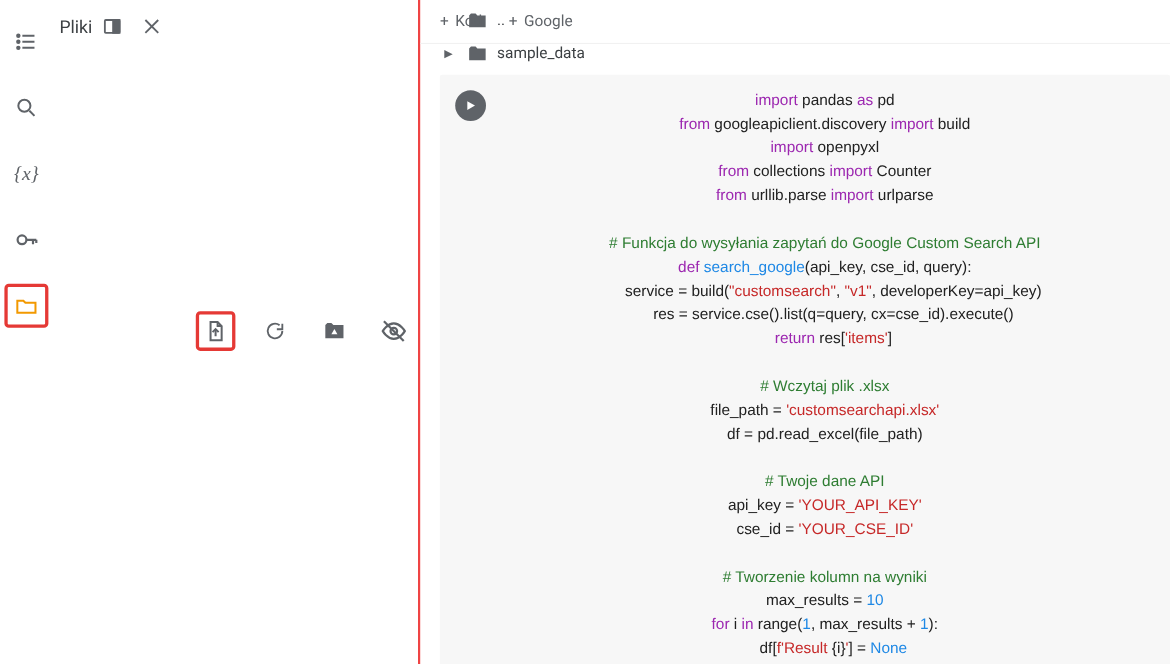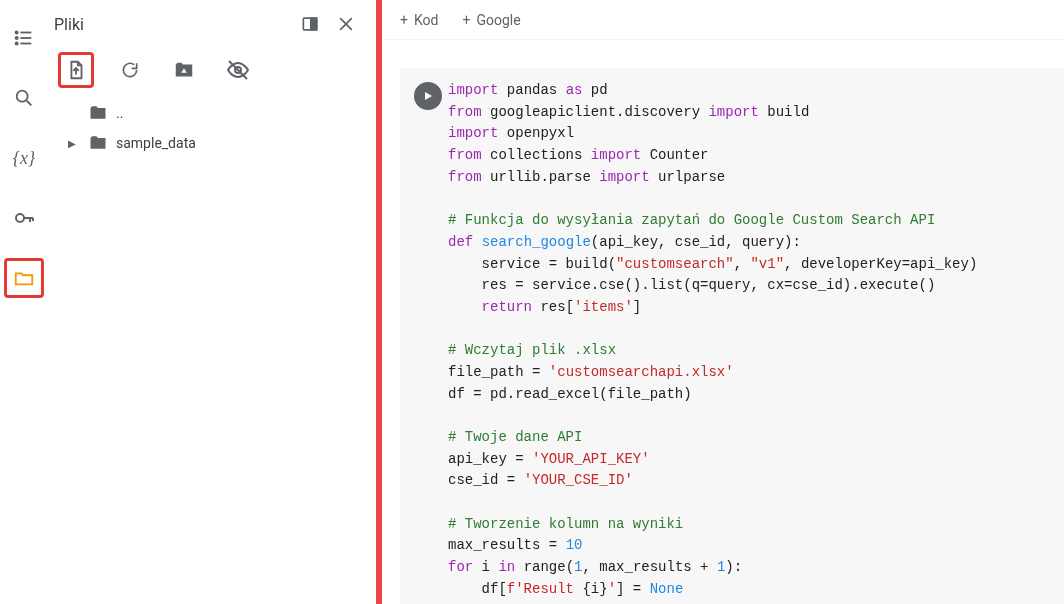--- a/index.html
+++ b/index.html
@@ -33,23 +33,23 @@
     color: #5f6368;
   }
   .rail-item.active { color: #f29900; }
   .highlight-box {
     border: 3px solid #e53935;
     padding: 2px;
   }
   
   .files-panel {
     width: 334px;
-    border-right: 6px solid #ef4444;
-    display: flex;
-    flex-direction: column;
+    border-right: 2px solid #ef4444;
+    display: flex;
+    flex-direction: row;
   }
   .files-header {
     display: flex;
     align-items: center;
     height: 48px;
     padding: 0 12px 0 4px;
   }
   .files-title {
     font-size: 16px;
     color: #3c4043;
@@ -147,27 +147,28 @@
     height: 28px;
     border-radius: 50%;
     background: #5f6368;
     display: flex;
     align-items: center;
     justify-content: center;
     cursor: pointer;
   }
   .run-btn svg { fill: #fff; }
   pre.code {
-    font-family: Liberation Mono, monospace;
+    font-family: Liberation Sans, sans-serif;
     font-size: 14px;
     line-height: 1.55;
     white-space: pre;
     color: #212121;
     flex: 1;
     overflow-x: auto;
+    text-align: center;
   }
   .kw  { color: #9c27b0; }  
   .fn  { color: #1e88e5; }  
   .num { color: #1e88e5; }
   .str { color: #c62828; }
   .com { color: #2e7d32; }
   .none{ color: #1e88e5; }
   svg { display: block; }
 </style>
 </head>

